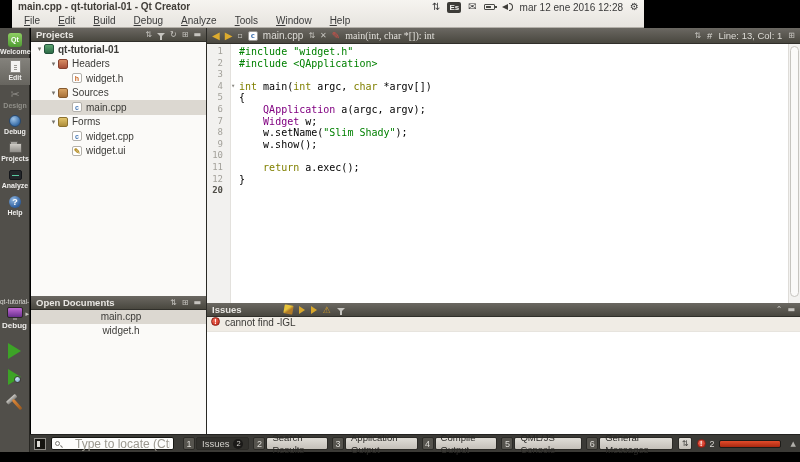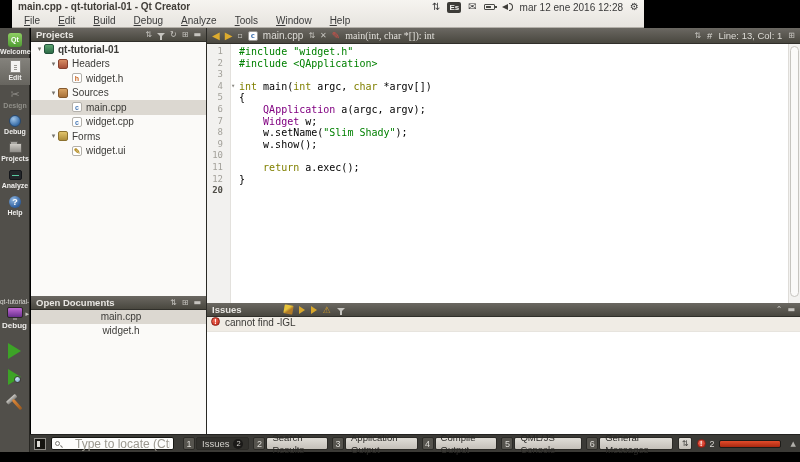--- a/index.html
+++ b/index.html
@@ -307,29 +307,29 @@
         <div class="trow" style="padding-left: 18px;">
           <span class="tarrow9">▾</span>
           <span class="ti ti-folder-sources"></span>
           <span class="tlabel">Sources</span>
         </div>
         <div class="trow selected" style="padding-left: 32px;">
           <span class="tspace"></span>
           <span class="ti ti-cpp-file">c</span>
           <span class="tlabel">main.cpp</span>
         </div>
+        <div class="trow" style="padding-left: 18px;">
+          <span class="tarrow9">▾</span>
+          <span class="ti ti-folder-forms"></span>
+          <span class="tlabel">Forms</span>
+        </div>
         <div class="trow" style="padding-left: 32px;">
           <span class="tspace"></span>
           <span class="ti ti-cpp-file">c</span>
           <span class="tlabel">widget.cpp</span>
-        </div>
-        <div class="trow" style="padding-left: 18px;">
-          <span class="tarrow9">▾</span>
-          <span class="ti ti-folder-forms"></span>
-          <span class="tlabel">Forms</span>
         </div>
         <div class="trow" style="padding-left: 32px;">
           <span class="tspace"></span>
           <span class="ti ti-ui-file">✎</span>
           <span class="tlabel">widget.ui</span>
         </div>
       </div>
   </div>
 
   <div class="panel" style="left:31px; top:296px; width:175px; height:138px;text-align:center;">

